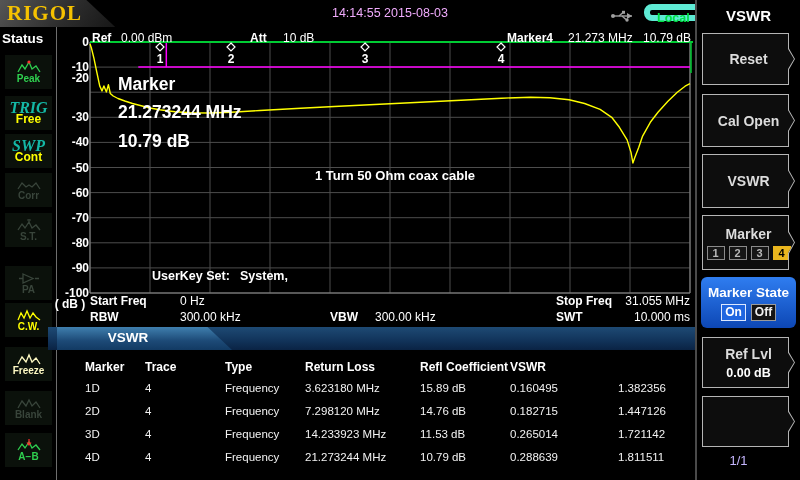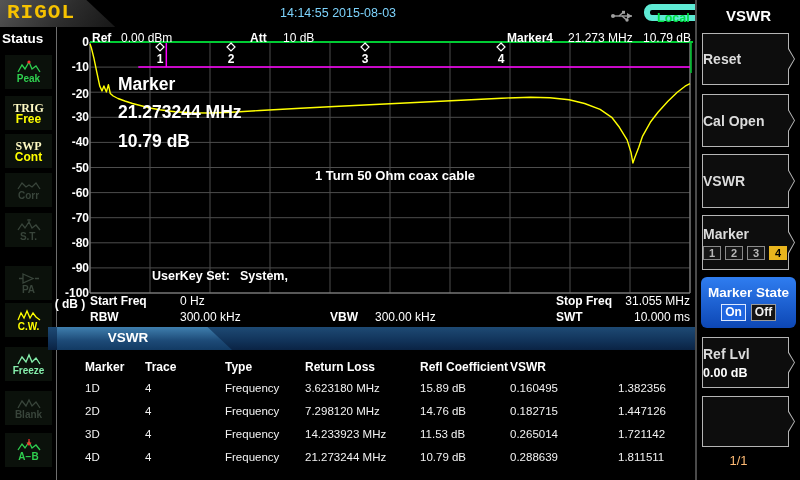--- a/index.html
+++ b/index.html
@@ -4,36 +4,36 @@
 <style>
   *{box-sizing:border-box;margin:0;padding:0}
   html,body{width:800px;height:480px;background:#000;overflow:hidden;
     font-family:"Liberation Sans",sans-serif;-webkit-font-smoothing:none}
   .abs{position:absolute}
   
   #top-bar{left:0;top:0;width:800px;height:27px;background:#000}
   #logo-plate{left:0;top:0;width:120px;height:27px;
     background:linear-gradient(125deg,#555 0%,#2d2d2d 55%,#151515 100%);
     clip-path:polygon(0 0,72% 0,96% 100%,0 100%)}
-  #logo-text{left:7px;top:1px;color:#f6c200;font-family:Liberation Mono, monospace;
+  #logo-text{left:7px;top:1px;color:#f6c200;font-family:Liberation Serif, serif;
     font-weight:bold;font-size:21px;letter-spacing:1px}
-  #clock{left:280px;top:6px;width:220px;color:#7dd3fc;font-size:12.5px}
+  #clock{left:280px;top:6px;width:220px;text-align:center;color:#f0abfc;font-size:12.5px}
   #usb{left:610px;top:8px}
   #local-badge{left:644px;top:4px;border:6px solid #5eead4;border-radius:8px;
     padding:0 7px;color:#00dd44;font-size:12.5px;font-weight:bold;height:17px;line-height:16px}
   
   #status-col{left:0;top:27px;width:57px;height:453px;background:#000;border-right:1px solid #6e6e6e}
   #status-title{left:2px;top:4px;width:53px;color:#fff;font-weight:bold;font-size:13.5px}
   .tile{position:absolute;left:5px;width:47px;height:34px;background:#0b110b;
     display:flex;flex-direction:column;align-items:center;justify-content:center;gap:0}
   .tile .lbl{font-size:10px;font-weight:bold;line-height:10px}
   .tile svg{display:block}
-  .c-green{color:#2fcf4f}.c-yellow{color:#ffff00}.c-magenta{color:#86efac}.c-dim{color:#39453b}
-  .glyph{font-family:"Liberation Serif",serif;font-weight:bold;
-    font-size:12px;line-height:12px;color:#fef9c3}
+  .c-green{color:#2fcf4f}.c-yellow{color:#ffff00}.c-magenta{color:#fef9c3}.c-dim{color:#39453b}
+  .glyph{font-family:"Liberation Serif",serif;font-style:italic;font-weight:bold;
+    font-size:16px;line-height:12px;color:#14b8a6}
   
   #plot-wrap{left:57px;top:27px;width:638px;height:300px;background:#000}
   #plot-svg{position:absolute;left:0;top:0}
   .ph{position:absolute;color:#fff;font-size:12px;white-space:nowrap}
   .b{font-weight:bold}
   .ytick{position:absolute;width:36px;text-align:right;color:#fff;
     font-size:12px;font-weight:bold}
   .big{position:absolute;color:#fff;font-weight:bold;font-size:17.5px;white-space:nowrap}
   
   .fb{position:absolute;color:#fff;font-size:12px;white-space:nowrap}
@@ -51,37 +51,37 @@
     grid-template-columns:60px 80px 80px 115px 90px 108px 1fr;padding-left:28px;
     color:#f2f2f2;font-size:11.5px}
   .t-row.t-head{font-weight:bold;font-size:12px;color:#fff}
   
   #menu-col{left:695px;top:0;width:105px;height:480px;background:#000;border-left:2px solid #4a4a4a}
   #menu-title{left:0;top:7px;width:103px;text-align:center;color:#fff;font-weight:bold;font-size:15px}
   .btn{position:absolute;left:5px;width:93px;background:#b5b5b5;
     clip-path:polygon(0 0,calc(100% - 6px) 0,calc(100% - 6px) 30%,100% 50%,calc(100% - 6px) 70%,calc(100% - 6px) 100%,0 100%)}
   .btn .inner{position:absolute;inset:1px;background:#0d0d0d;
     clip-path:polygon(0 0,calc(100% - 6px) 0,calc(100% - 6px) 30%,100% 50%,calc(100% - 6px) 70%,calc(100% - 6px) 100%,0 100%);
-    display:flex;flex-direction:column;align-items:flex-start;justify-content:center;gap:4px}
+    display:flex;flex-direction:column;align-items:center;justify-content:center;gap:4px}
   .btn-label{color:#dcdcdc;font-weight:bold;font-size:14px}
   .mk-row{display:flex;gap:4px}
   .mk{width:18px;height:14px;background:#161616;border:1px solid #8a8a8a;color:#b8b8b8;
     font-size:11px;font-weight:bold;text-align:center;line-height:12px}
   .mk.active{background:#eab61e;border-color:#eab61e;color:#000}
   #btn-marker-state{position:absolute;left:4px;width:95px;border-radius:6px;
     background:linear-gradient(#2f7df0,#0d47b5);display:flex;flex-direction:column;
     align-items:center;justify-content:center;gap:4px}
   #btn-marker-state .btn-label{color:#fff;font-size:13.5px}
   .toggle-row{display:flex;gap:5px}
   .tg{width:25px;height:17px;font-size:12px;font-weight:bold;color:#fff;
     text-align:center;line-height:15px}
   .tg.on{background:#1f66e0;border:1px solid #dce8ff}
   .tg.off{background:#141414;border:1px solid #9a9a9a;color:#f0f0f0}
   .btn-value{color:#fff;font-weight:bold;font-size:12.5px}
-  #page-ind{left:0;top:453px;width:83px;text-align:center;color:#fdba74;font-size:13px}
+  #page-ind{left:0;top:453px;width:83px;text-align:center;color:#c4b5fd;font-size:13px}
 </style>
 </head>
 <body>
 
 <div class="abs" id="top-bar">
   <div class="abs" id="logo-plate"></div>
   <div class="abs" id="logo-text">RIGOL</div>
   <div class="abs" id="clock">14:14:55 2015-08-03</div>
   <div class="abs" id="usb">
     <svg width="28" height="12" viewBox="0 0 28 12">
@@ -225,21 +225,21 @@
   <span class="ph" style="left:64px;top:4px">0.00 dBm</span>
   <span class="ph b" style="left:193px;top:4px">Att</span>
   <span class="ph" style="left:226px;top:4px">10 dB</span>
   <span class="ph b" style="left:450px;top:4px">Marker4</span>
   <span class="ph" style="left:511px;top:4px">21.273 MHz</span>
   <span class="ph" style="left:586px;top:4px">10.79 dB</span>
 
   <div id="yticks">
       <div class="ytick" style="left: -4px; top: 8px;">0</div>
       <div class="ytick" style="left: -4px; top: 33.1px;">-10</div>
-      <div class="ytick" style="left: -4px; top: 60px;">-20</div>
+      <div class="ytick" style="left: -4px; top: 44px;">-20</div>
       <div class="ytick" style="left: -4px; top: 83.3px;">-30</div>
       <div class="ytick" style="left: -4px; top: 108.4px;">-40</div>
       <div class="ytick" style="left: -4px; top: 133.5px;">-50</div>
       <div class="ytick" style="left: -4px; top: 158.6px;">-60</div>
       <div class="ytick" style="left: -4px; top: 183.7px;">-70</div>
       <div class="ytick" style="left: -4px; top: 208.8px;">-80</div>
       <div class="ytick" style="left: -4px; top: 233.9px;">-90</div>
       <div class="ytick" style="left: -4px; top: 259px;">-100</div>
     </div>
 

